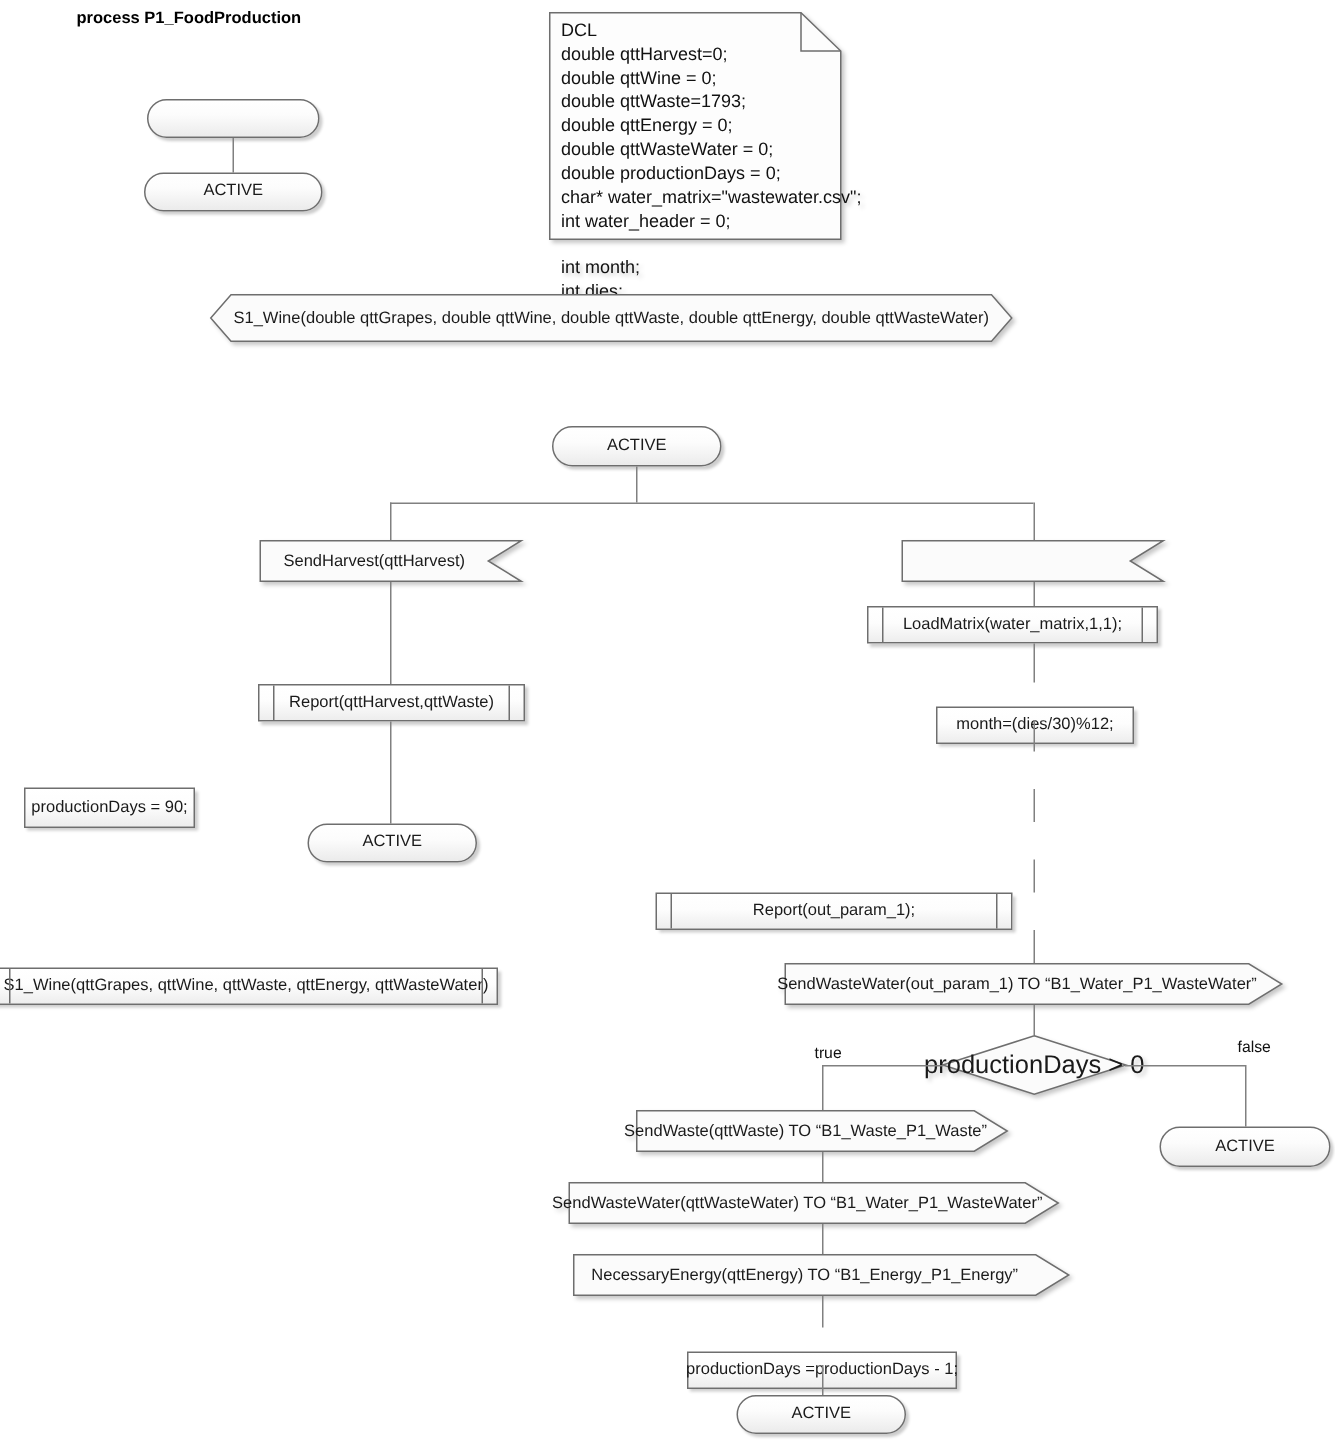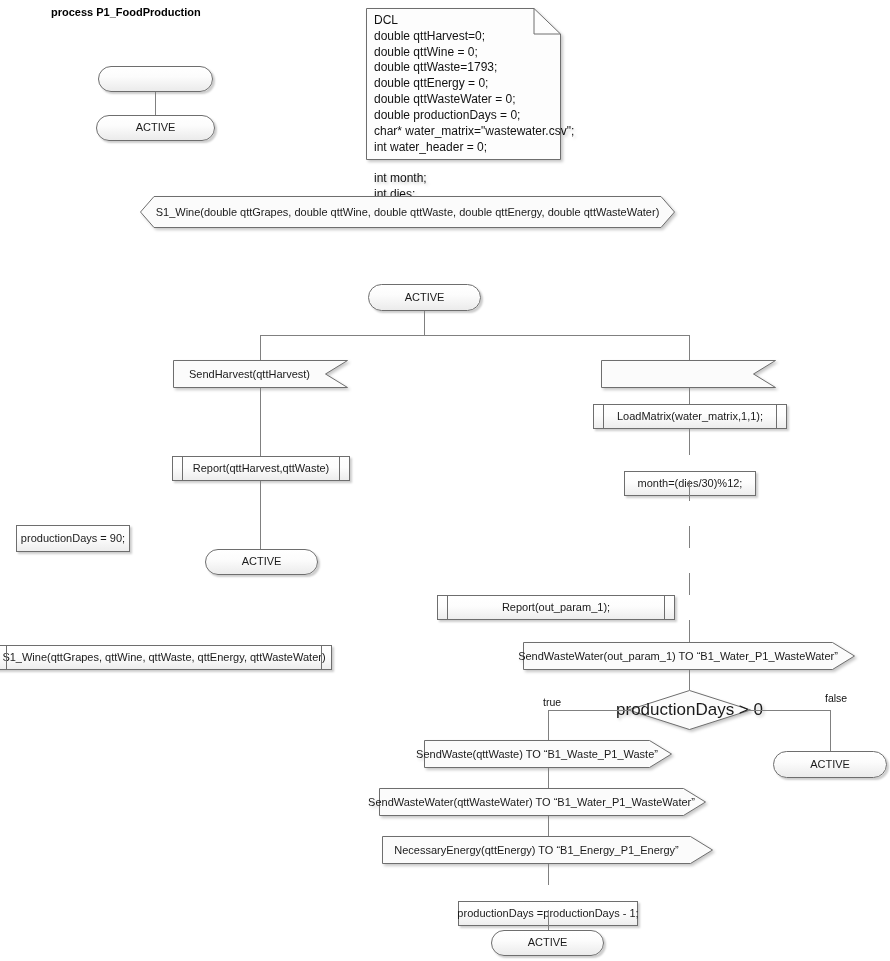--- a/index.html
+++ b/index.html
@@ -194,21 +194,21 @@
   <div class="node state" style="left:205px; top:549px; width:113px; height:26px;">ACTIVE</div>
 
   <div class="input-wrap" style="left:601px; top:360px; width:175px; height:28px;">
     <svg width="175" height="28" viewBox="0 0 175 28">
       <path d="M0.5 0.5 H 174.5 L 152.5 14 L 174.5 27.5 H 0.5 Z" fill="#fbfbfb" stroke="#6e6e6e" stroke-width="1"></path>
     </svg>
   </div>
 
   <div class="line v" style="left:689px; top:388px; height:16px;"></div>
 
-  <div class="node proc" style="left:593px; top:404px; width:194px; height:25px;">LoadMatrix(water_matrix,1,1);</div>
+  <div class="node proc" style="left:578px; top:404px; width:194px; height:25px;">LoadMatrix(water_matrix,1,1);</div>
 
   <div class="line v" style="left:689px; top:429px; height:26px;"></div>
 
   <div class="node task" style="left:624px; top:455px; width:132px; height:25px;">month=(dies/30)%12;</div>
 
   <div class="line v" style="left:689px; top:480px; height:21px;"></div>
 
 
   <div class="line v" style="left:689px; top:526px; height:22px;"></div>
 

